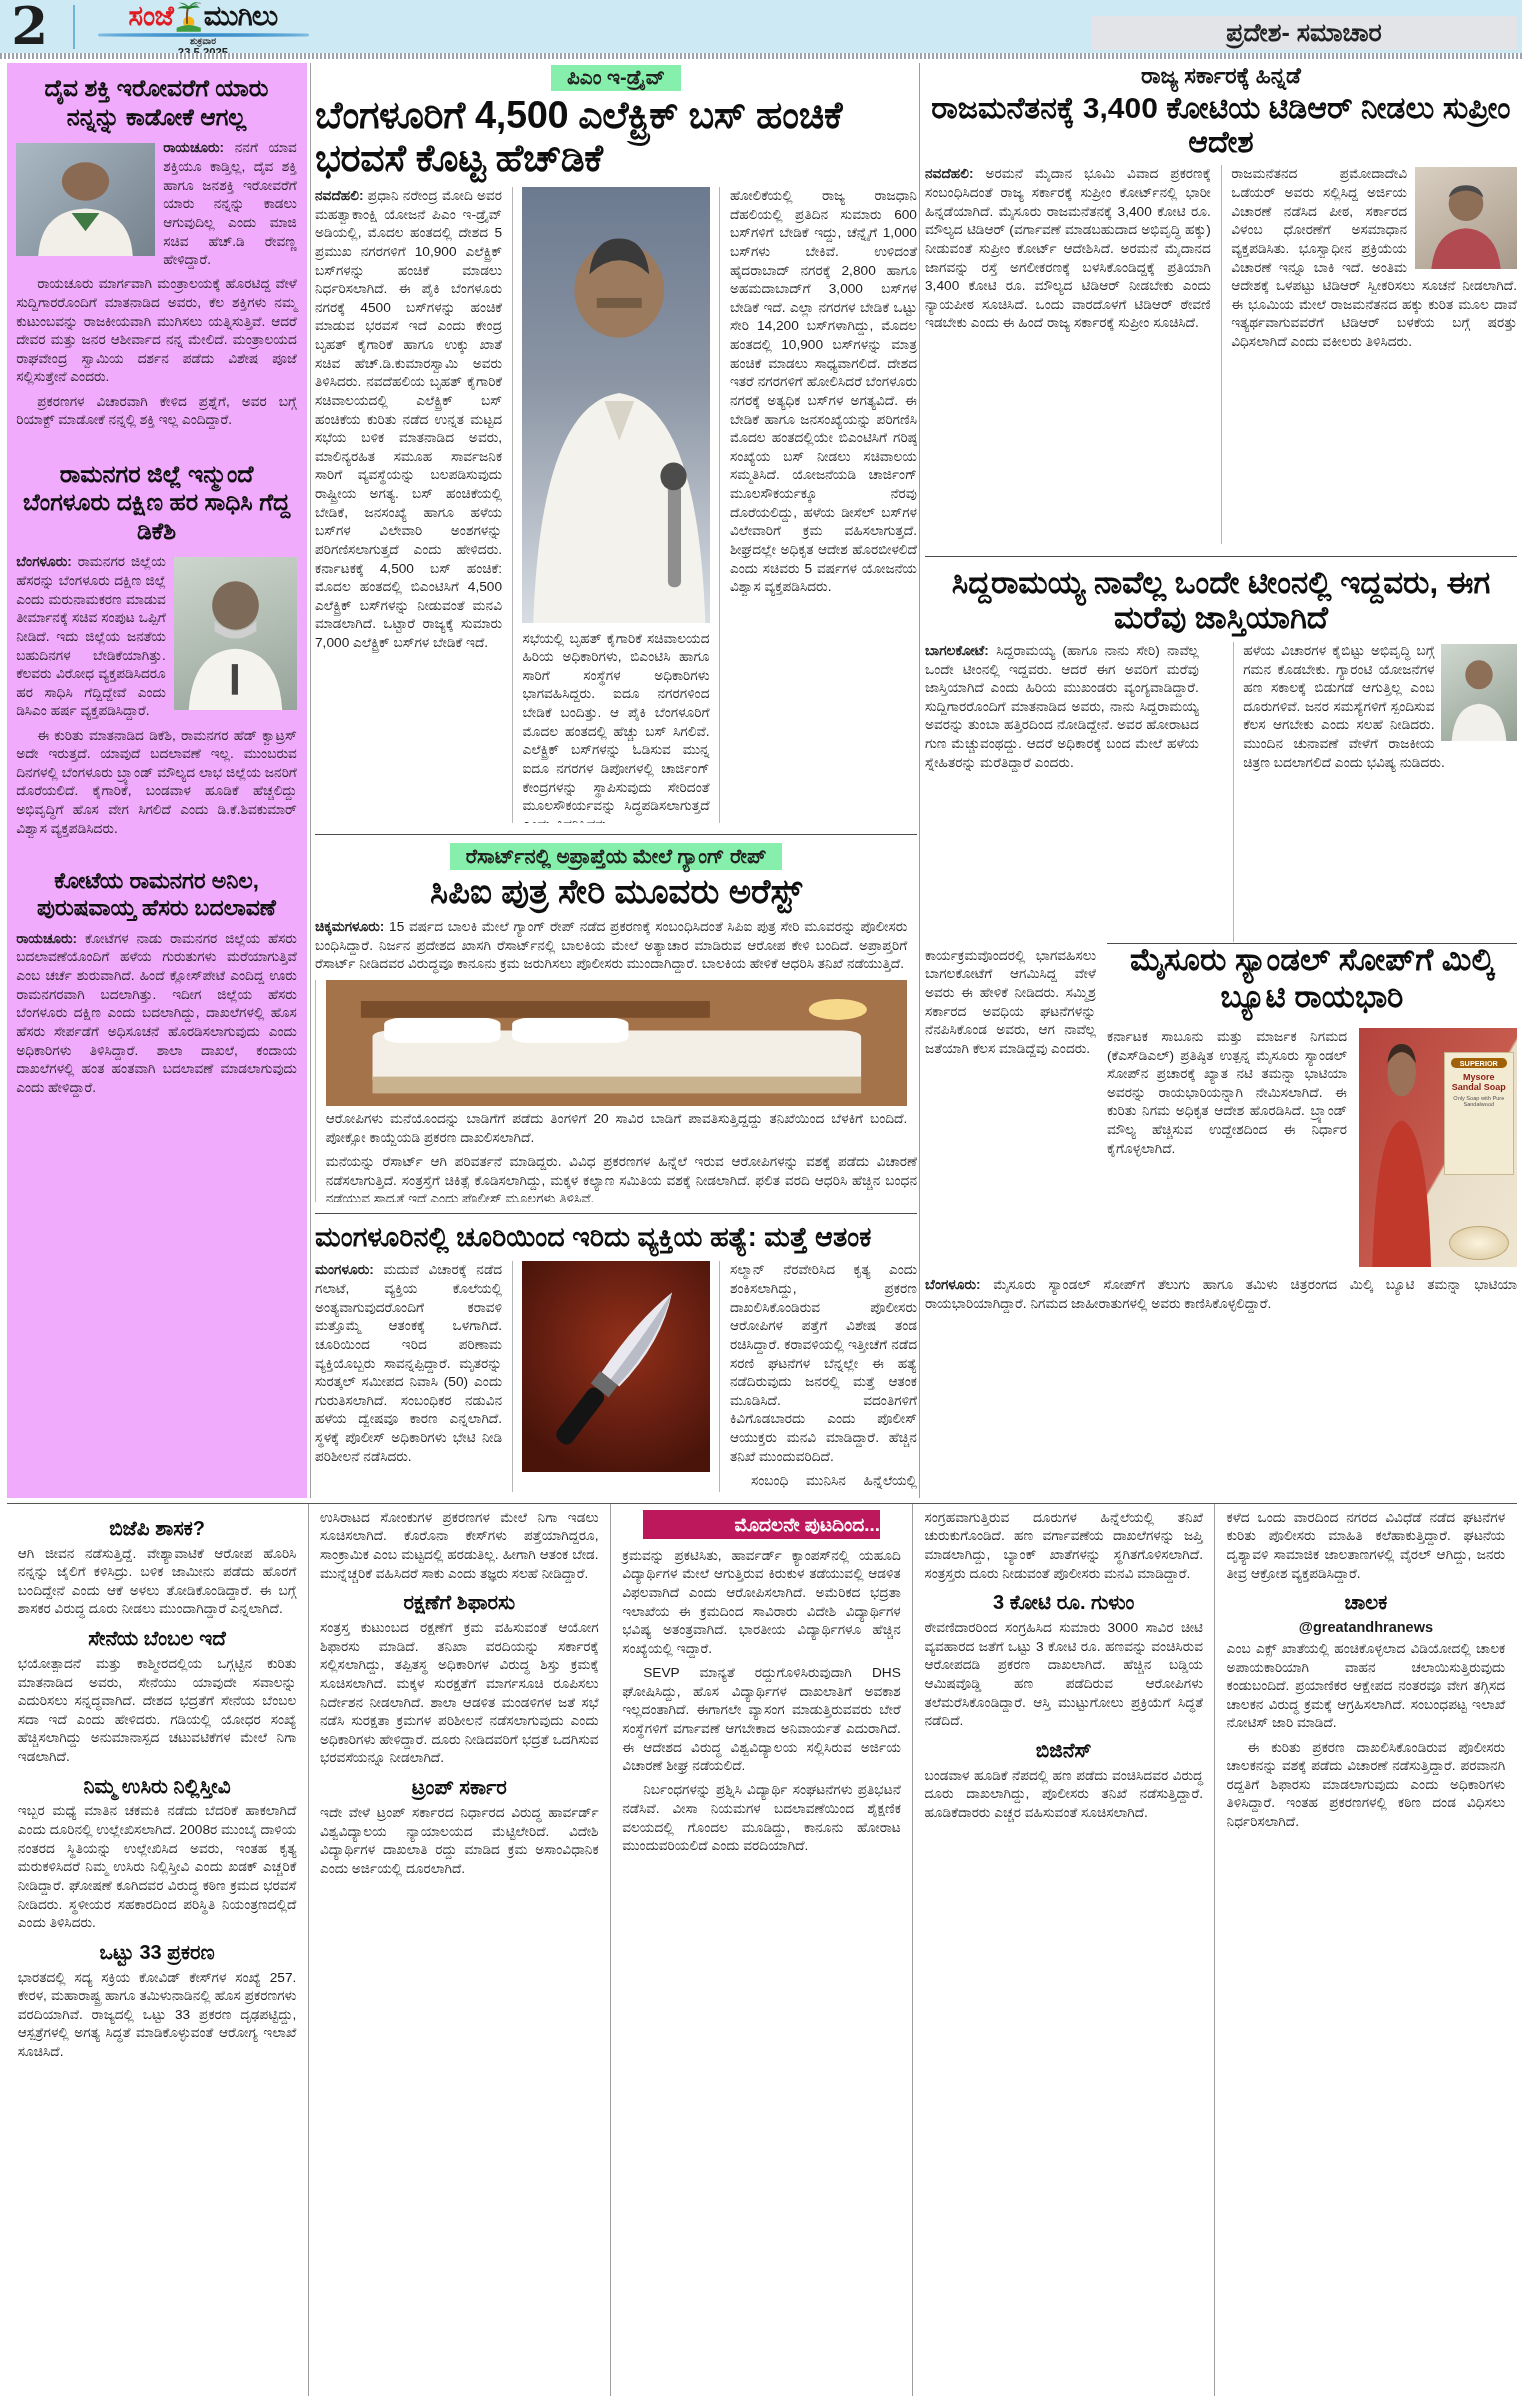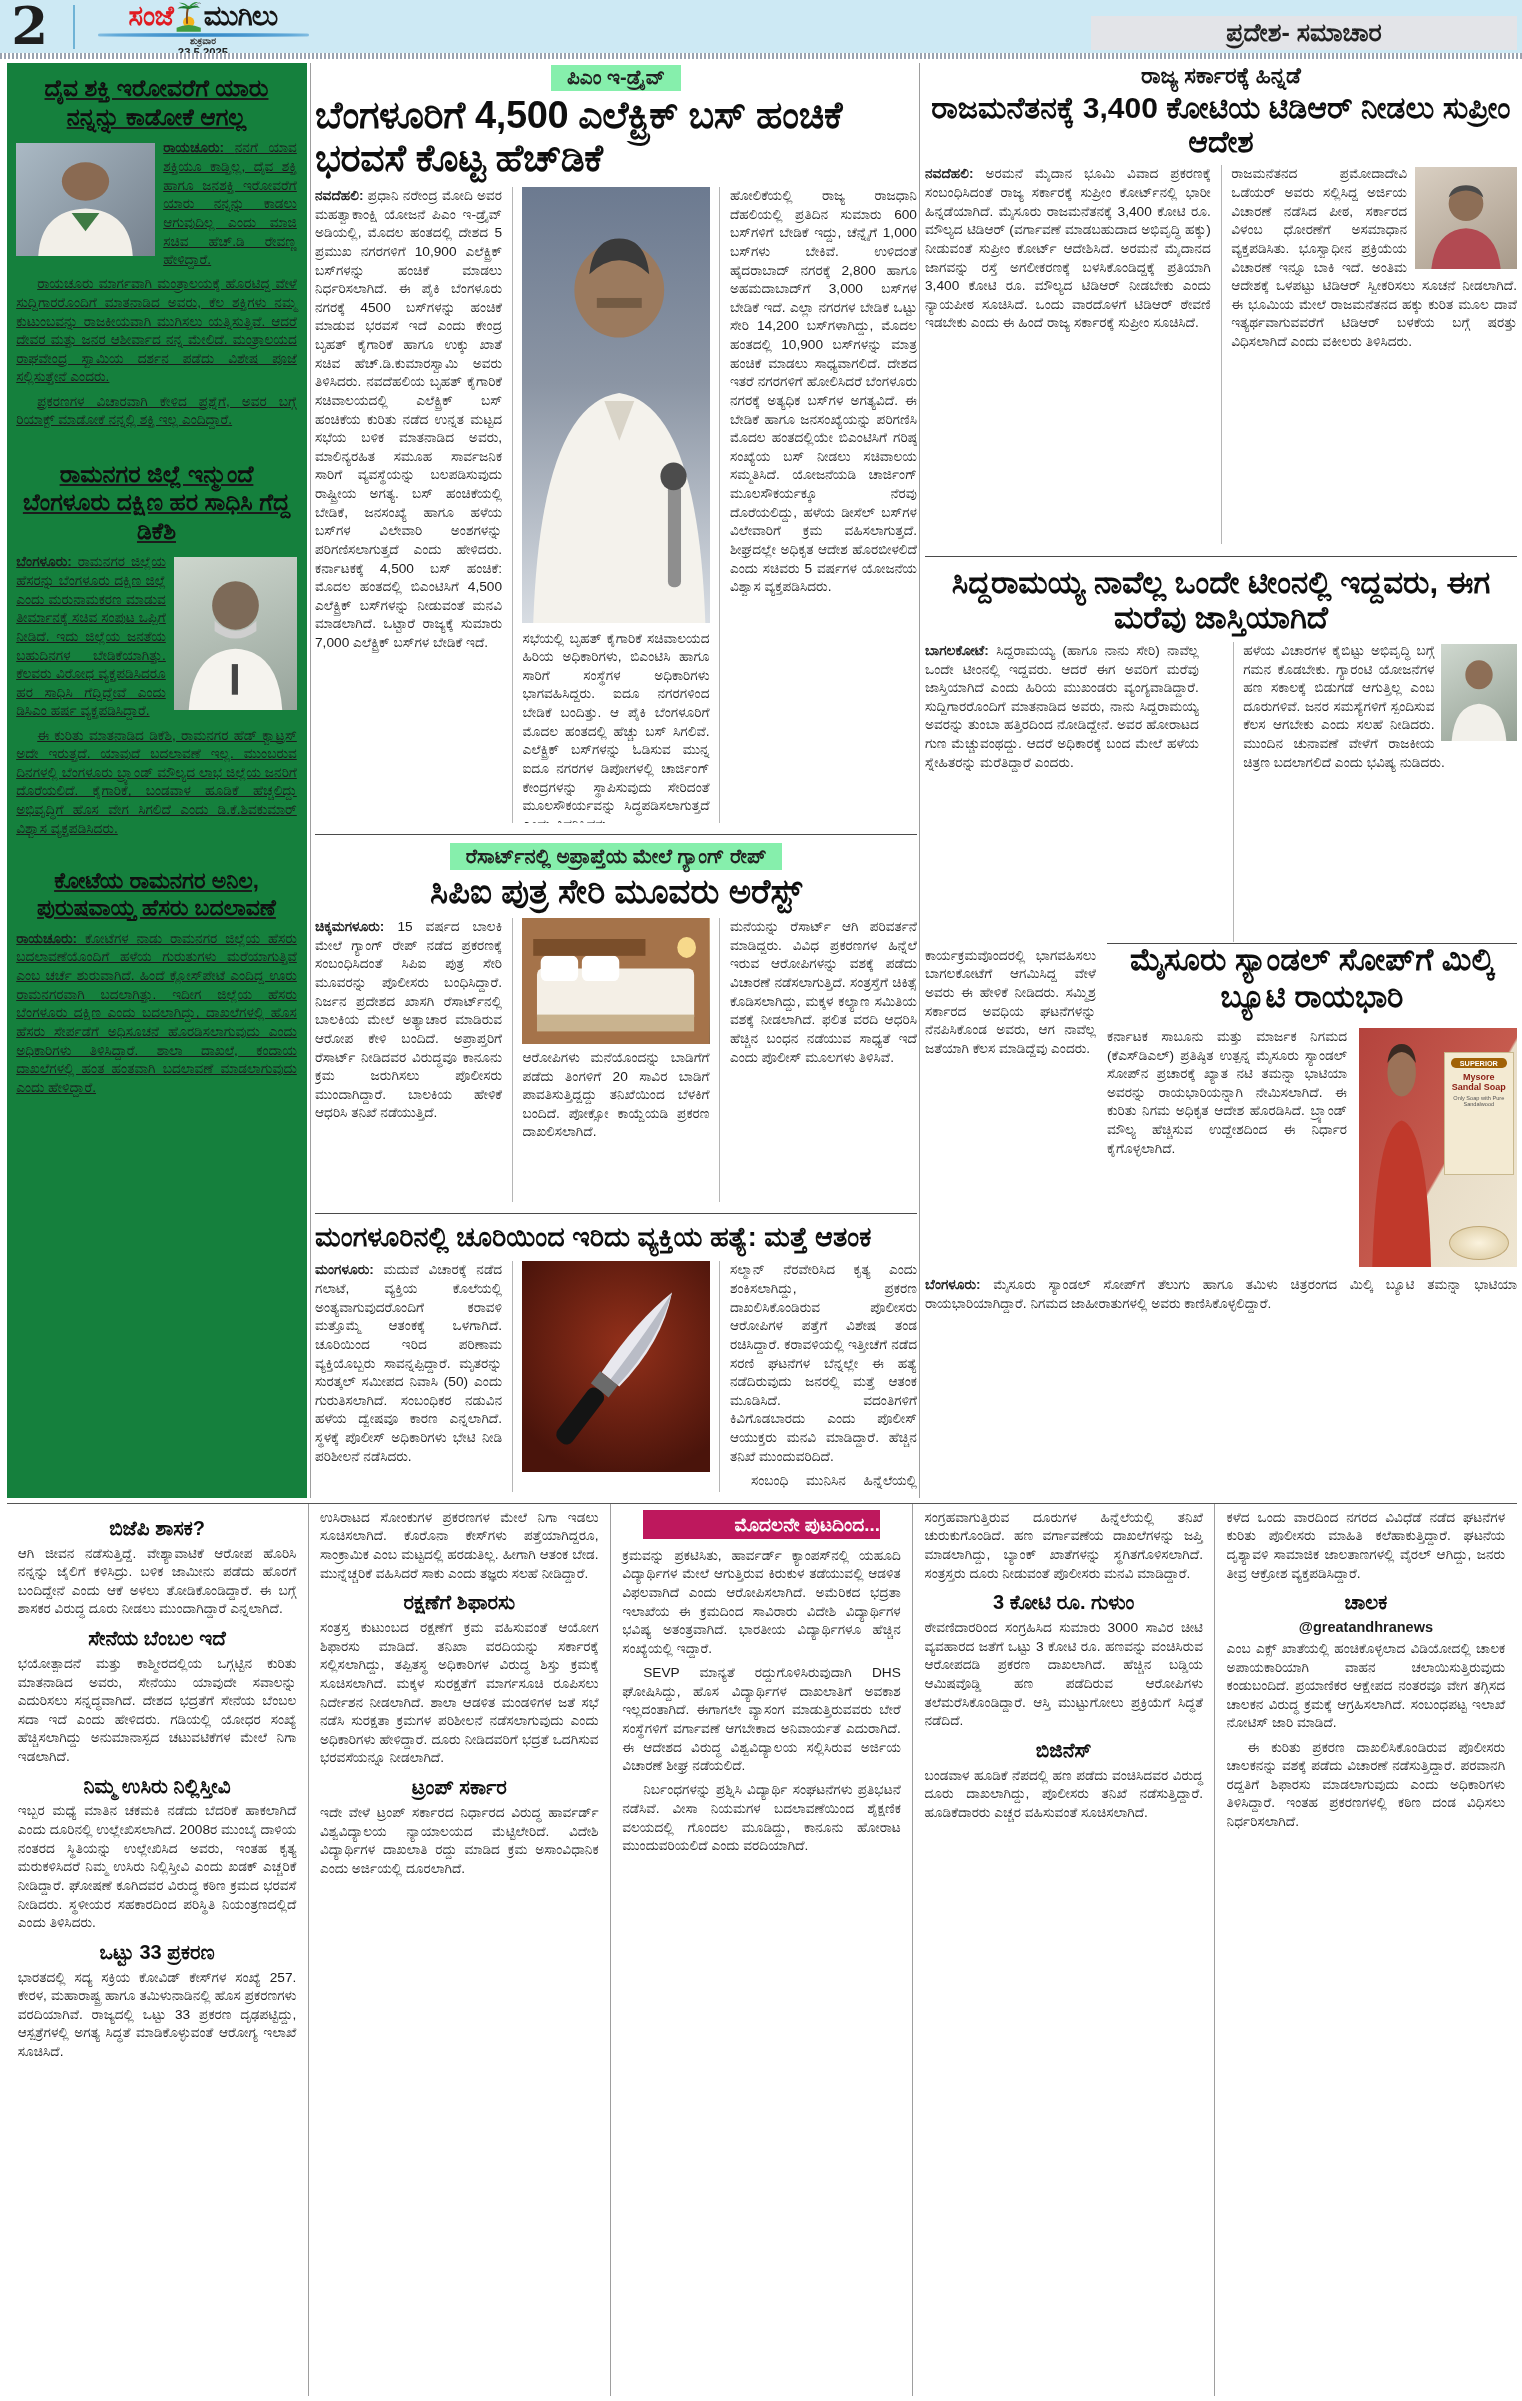--- a/index.html
+++ b/index.html
@@ -16,22 +16,22 @@
   .logo-black{font-size:27.4px;font-weight:bold;color:#141414;letter-spacing:-0.8px;}
   .swoosh{height:4px;width:211px;margin:0.8px auto 0;border-radius:2.4px;
           background:radial-gradient(ellipse at center,#2a7fc1 0%,#5fa8d8 60%,rgba(95,168,216,0) 100%);}
   .mast-day{font-size:9px;font-weight:bold;color:#333;line-height:9px;margin-top:0.8px;}
   .mast-date{font-size:11.3px;font-weight:bold;color:#222;line-height:12px;}
   .section-box{position:absolute;left:1091px;top:16px;width:426px;height:34px;background:#e3e4e8;
                display:flex;align-items:center;justify-content:center;font-size:25px;font-weight:bold;color:#222;}
   .hatch{position:absolute;left:0;top:53px;width:1523px;height:5.6px;
          background:repeating-linear-gradient(90deg,#9aa3b0 0 1.6px,#ffffff 1.6px 4px);}
   
-  .leftcol{position:absolute;left:6.5px;top:63px;width:300px;height:1435px;background:#15803d;
-           box-sizing:border-box;padding:6.5px 9.7px;overflow:hidden;text-decoration:underline;}
+  .leftcol{position:absolute;left:6.5px;top:63px;width:300px;height:1435px;background:#f0abfc;
+           box-sizing:border-box;padding:6.5px 9.7px;overflow:hidden;}
   .vr{position:absolute;top:63px;height:1435px;width:0.8px;background:#9e9e9e;}
   #vr1{left:310px;} #vr2{left:919px;}
   .center{position:absolute;left:315px;top:63px;width:602px;height:1435px;overflow:hidden;}
   .rightcol{position:absolute;left:925px;top:63px;width:592px;height:1435px;overflow:hidden;}
   .bottom{position:absolute;left:6.5px;top:1503px;width:1510px;height:892px;border-top:1.6px solid #555;
           display:flex;overflow:hidden;}
   
   p{margin:0 0 5.6px;font-size:13.7px;line-height:1.36;text-align:justify;text-indent:21px;}
   p.first{text-indent:0;}
   .dl{font-weight:bold;}
@@ -41,21 +41,21 @@
   .headline{font-weight:bold;color:#0f0f0f;}
   .main-head{font-size:38px;line-height:1.12;letter-spacing:-0.4px;margin:3.2px 0 8px;}
   .cols{display:flex;}
   .cols>div{flex:1;min-width:0;padding:0 9.7px;}
   .cols>div:first-child{padding-left:0;}
   .cols>div:last-child{padding-right:0;}
   .cols>div+div{border-left:0.8px solid #b5b5b5;}
   .main-body{height:636px;overflow:hidden;}
   hr.heavy{border:none;border-top:1.6px solid #4a4a4a;margin:11.3px 0 8px;}
   .resort-head{font-size:34px;text-align:center;line-height:1.1;margin:1.6px 0 8px;}
-  .resort-body{height:284px;overflow:hidden;}
+  .resort-body{height:284px;overflow:hidden;flex-direction:column;}
   .mang-head{font-size:27px;line-height:1.15;margin:0 0 8px;}
   .mang-body{height:231px;overflow:hidden;}
   .tdr-head{font-size:30px;text-align:center;line-height:1.14;margin:0 0 6.5px;}
   .tdr-body{height:379px;overflow:hidden;}
   .sidd-head{font-size:31px;text-align:center;line-height:1.14;margin:6.5px 0 6.5px;}
   .sidd-body{height:300px;overflow:hidden;gap:24px;}
   .sandal{position:relative;height:516px;}
   .sandal-cont{position:absolute;left:0;top:4.8px;width:171px;height:324px;overflow:hidden;}
   .sandal-head{position:absolute;left:182px;top:0;width:410px;font-size:31px;font-weight:bold;
                text-align:center;line-height:1.18;color:#0f0f0f;}

